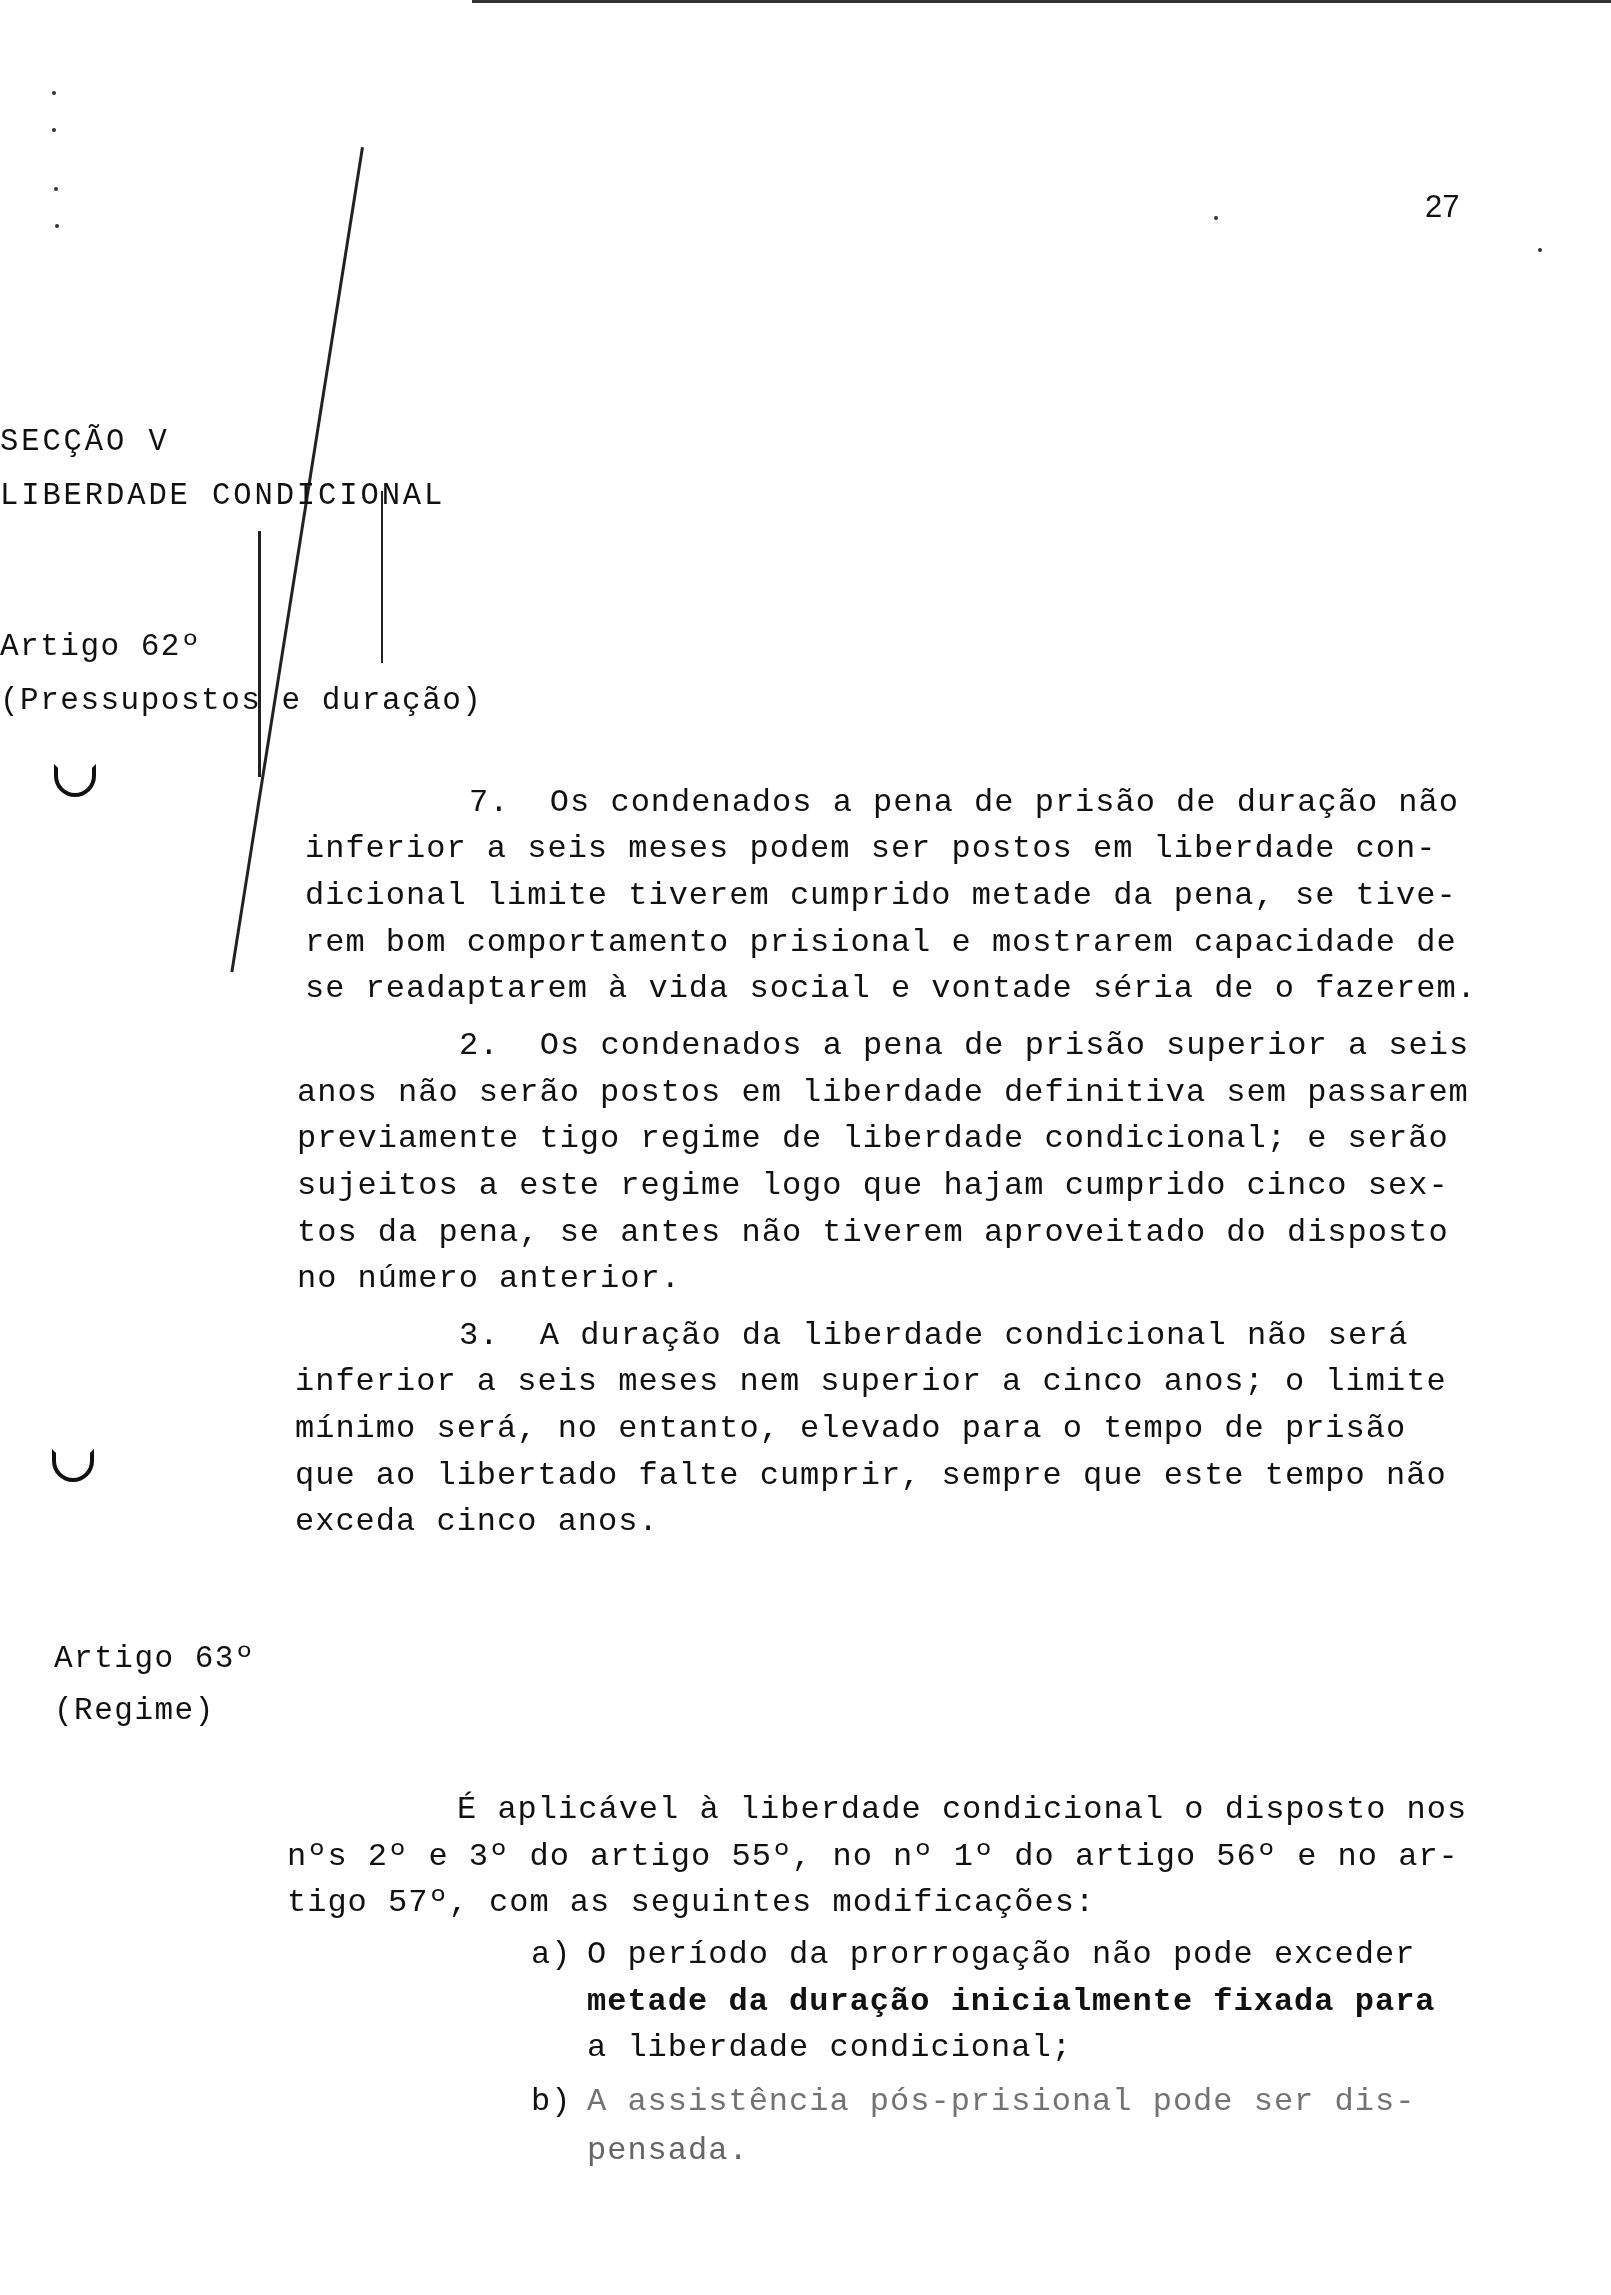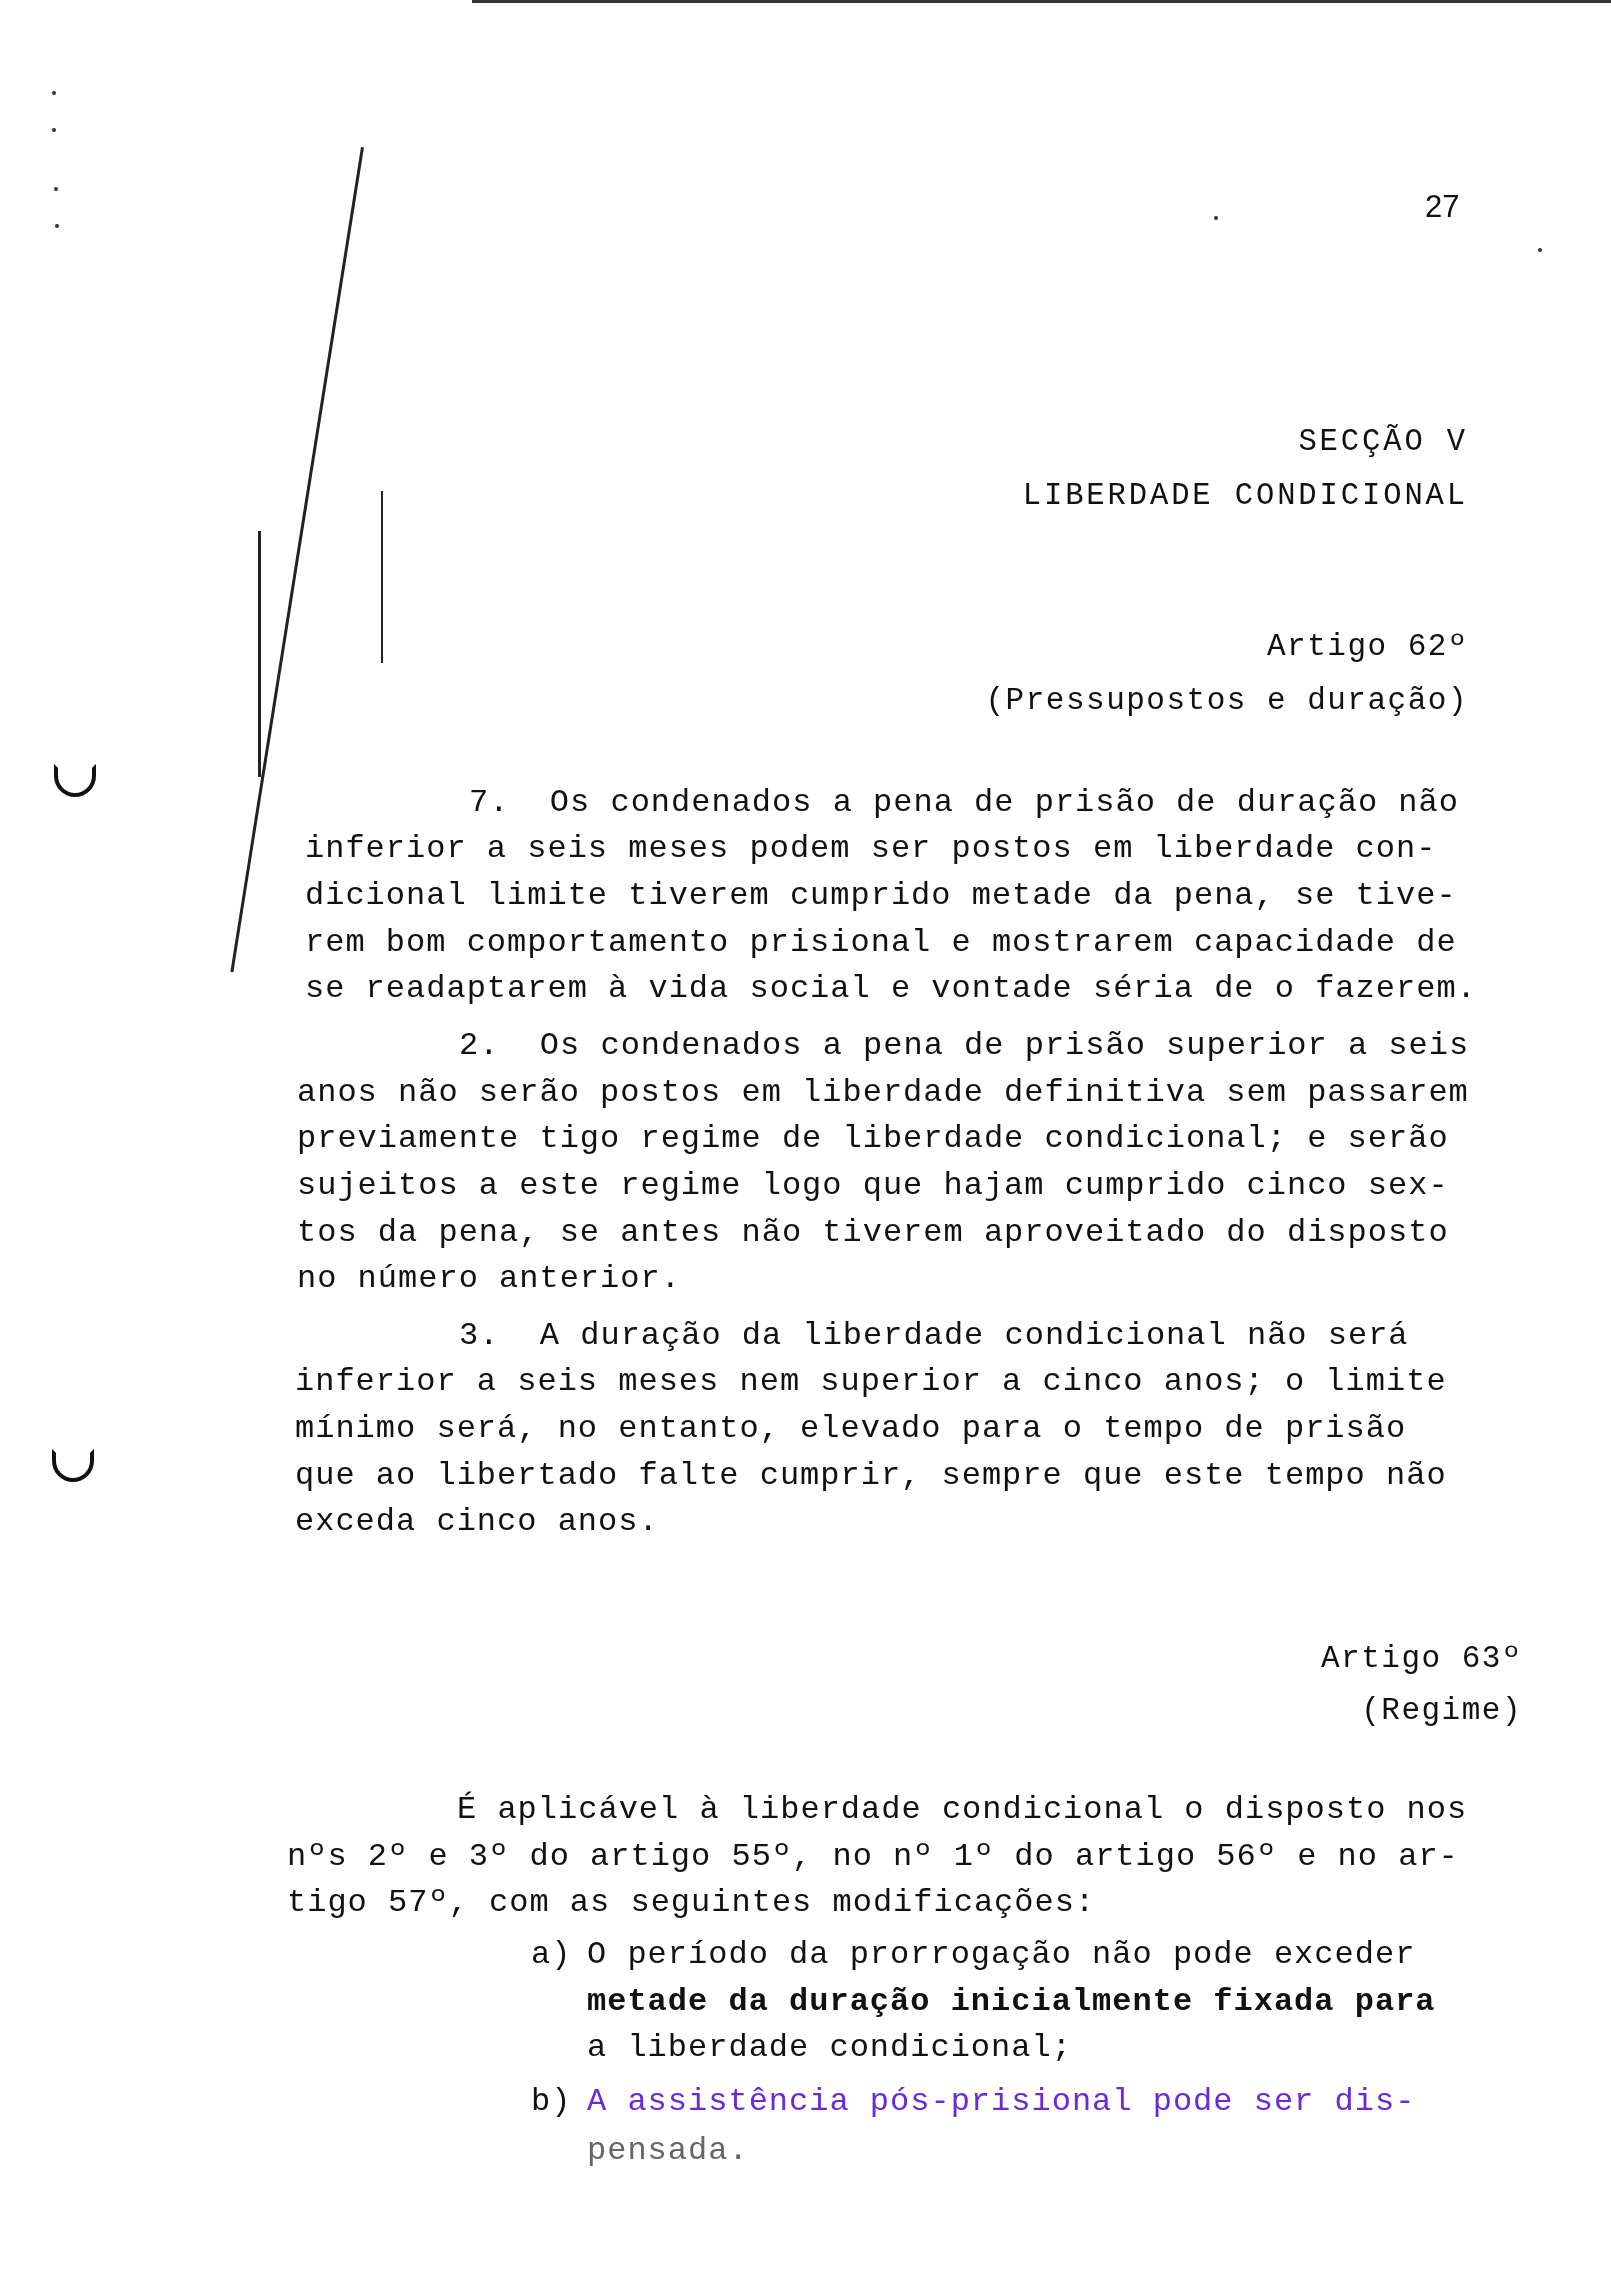--- a/index.html
+++ b/index.html
@@ -42,21 +42,21 @@
     .hole {
       position: absolute;
       width: 34px; height: 24.6px;
       border: 4.9px solid #111;
       border-top-color: transparent;
       border-radius: 0 0 24.6px 24.6px;
     }
     .center {
       position: absolute;
       left: 0; width: 1468px;
-      text-align: right;
+      text-align: left;
       font-size: 31px;
       letter-spacing: 1.5px;
     }
     .section-head { letter-spacing: 2.9px; font-size: 30.5px; }
     .body-line {
       position: absolute;
       font-size: 32px;
       letter-spacing: 1px;
       white-space: pre;
     }
@@ -122,18 +122,18 @@
 
   <div>
     <div class="body-line" style="left:531px; top:1936px;">a)</div>
     <div class="body-line" style="left:587px; top:1936px;">O período da prorrogação não pode exceder</div>
     <div class="body-line" style="left:587px; top:1983px;font-weight:bold;">metade da duração inicialmente fixada para</div>
     <div class="body-line" style="left:587px; top:2029px;">a liberdade condicional;</div>
   </div>
 
   <div>
     <div class="body-line" style="left:531px; top:2083px;">b)</div>
-    <div class="body-line" style="left:587px; top:2083px; color:#6d28d9;">A assistência pós-prisional pode ser dis-</div>
+    <div class="body-line" style="left:587px; top:2083px; color:#737373;">A assistência pós-prisional pode ser dis-</div>
     <div class="body-line" style="left:587px; top:2132px; color:#666;">pensada.</div>
   </div>
 
 </div>
 
 
 </body></html>

